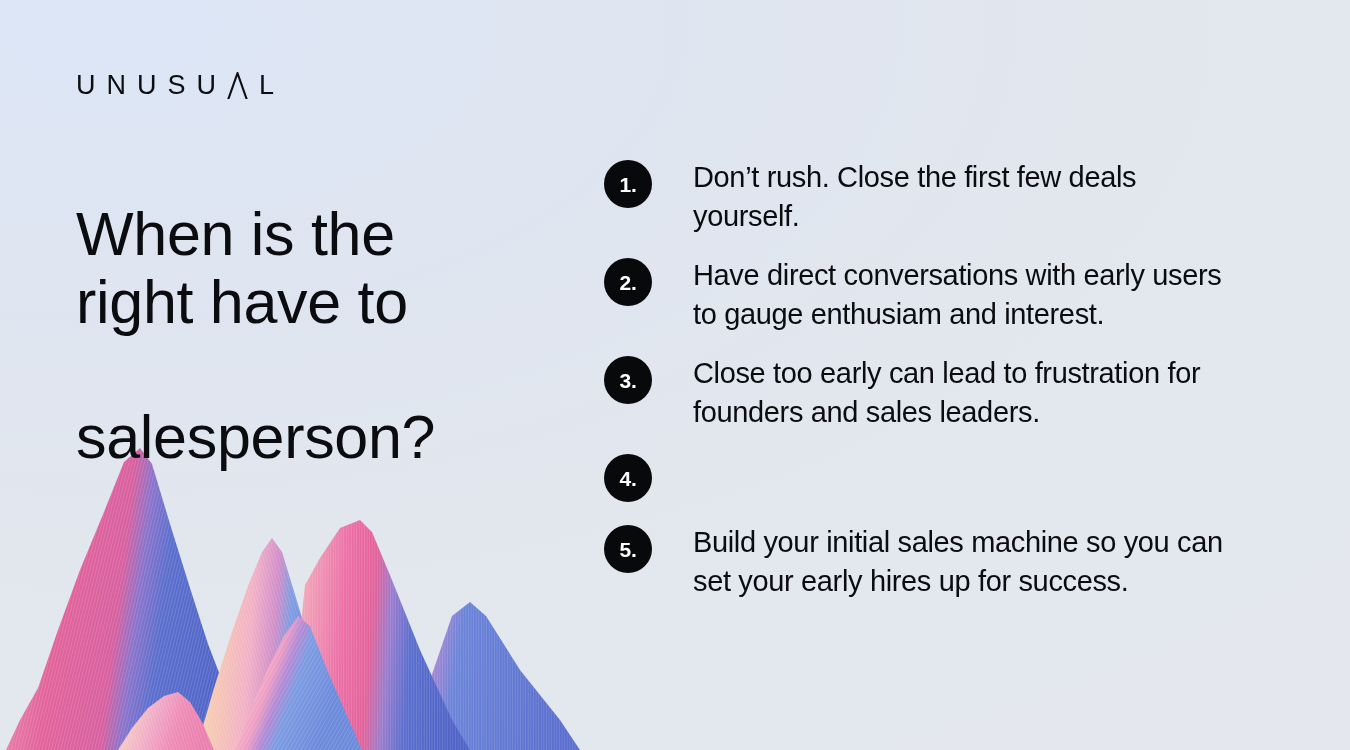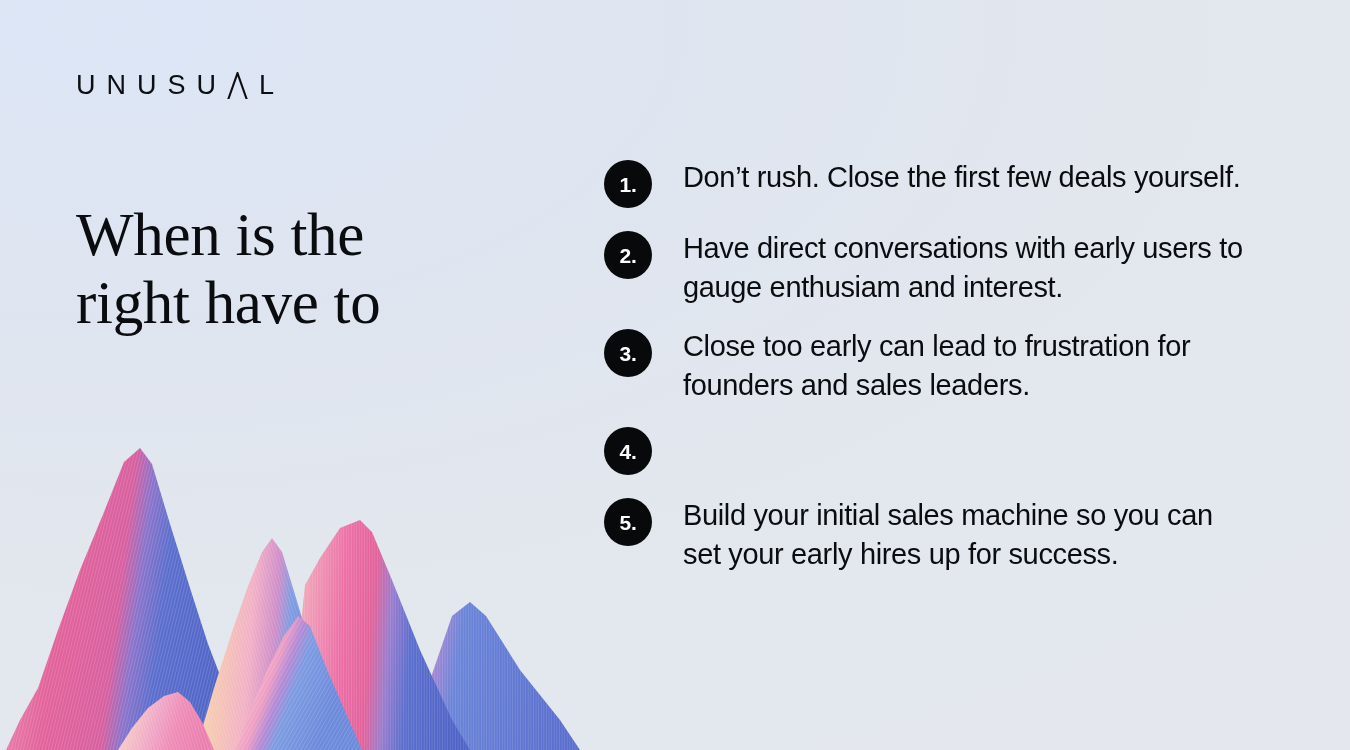--- a/index.html
+++ b/index.html
@@ -68,21 +68,21 @@
     margin-right: 11px;
   }
   #logo .letter-a svg { display: block; }
 
   
   #headline {
     position: absolute;
     left: 76px;
     top: 160px;
     width: 470px;
-    font-family: Liberation Serif, serif;
+    font-family: Liberation Sans, sans-serif;
     font-size: 61px;
     font-weight: 400;
     line-height: 1.11;
     letter-spacing: -0.3px;
     color: #0b0c0f;
   }
 
   
   #list {
     position: absolute;
@@ -109,21 +109,21 @@
     justify-content: center;
     font-family: "Liberation Sans", sans-serif;
     font-size: 21px;
     font-weight: 700;
     line-height: 1;
     margin-top: 2px;
     letter-spacing: -0.2px;
   }
 
   .item-text {
-    margin-left: 31px;
+    margin-left: 41px;
     font-family: "Liberation Sans", sans-serif;
     font-size: 29px;
     font-weight: 400;
     line-height: 1.33;
     color: #0b0c0f;
     letter-spacing: -0.35px;
   }
 </style>
 </head>
 <body>
@@ -243,20 +243,21 @@
         </svg>
       </span>
       <span class="letter">L</span>
     </div>
   </div>
 
   <h1 id="headline">
     <span>When is the</span><br>
     <span>right have to</span><br>
     <br>
+    <span>salesperson?</span>
   </h1>
 
   <div id="list">
 
     <div class="list-item">
       <div class="badge">1.</div>
       <div class="item-text">Don’t rush. Close the first few deals yourself.</div>
     </div>
 
     <div class="list-item">

